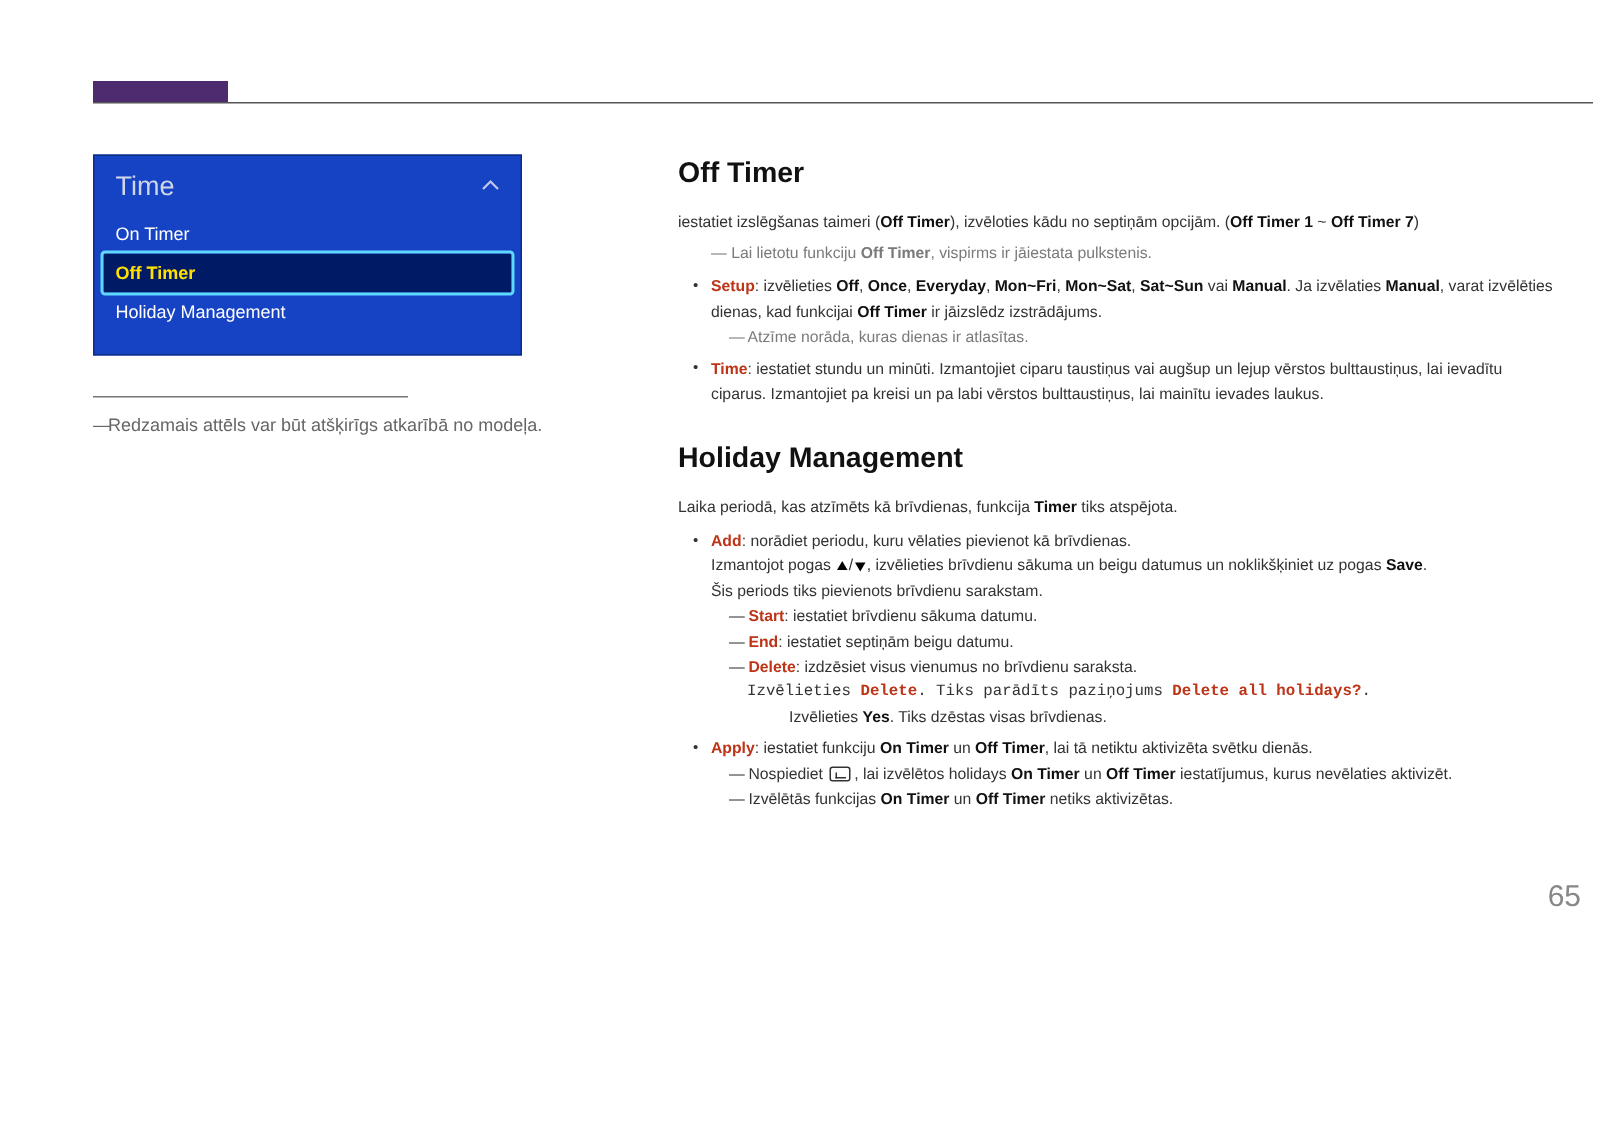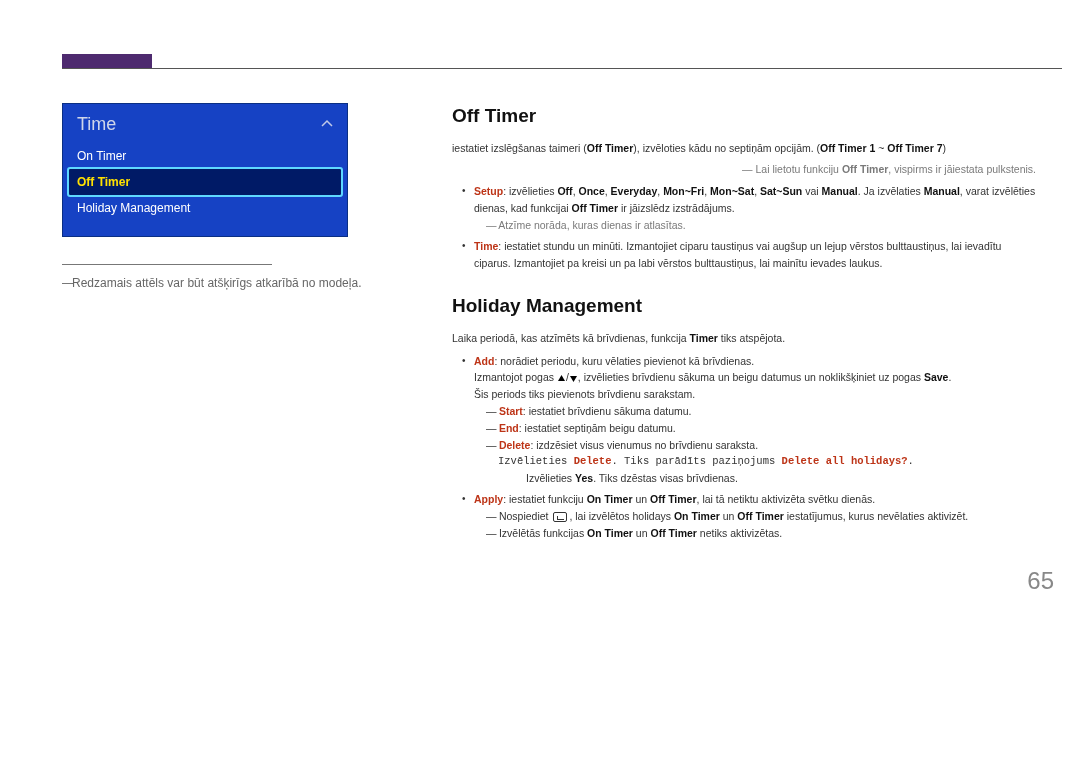--- a/index.html
+++ b/index.html
@@ -27,21 +27,21 @@
   .grey { color: #7a7a7a; }
   ul.bul { list-style: none; padding: 0; margin: 0 0 6px 22px; }
   ul.bul > li { position: relative; font-size: 10.5px; color: #333; line-height: 1.6; padding-left: 0; margin-bottom: 4px; }
   ul.bul > li::before { content: "•"; position: absolute; left: -12px; top: 0; color: #333; font-size: 10px; }
   .sub { margin-left: 24px; font-size: 10.5px; color: #333; line-height: 1.6; }
   .sub.grey { color: #7a7a7a; }
   .sub .sdash { display:inline-block; width: 10px; margin-left: -12px; }
   b, .b { font-weight: 700; }
   .emph { color: #bd3417; font-weight: 700; }
   .dark { color: #111; font-weight: 700; }
-  .pagenum { position: absolute; right: 26px; bottom: 26px; font-size: 24px; color: #888; font-weight: 300; }
+  .pagenum { position: absolute; right: 26px; bottom: 11px; font-size: 20px; color: #888; font-weight: 300; }
   .icon-enter { display: inline-block; width: 14px; height: 10px; border: 1px solid #333; border-radius: 2px; vertical-align: middle; position: relative; margin: 0 2px; }
   .icon-enter::after { content: ""; position: absolute; right: 2px; top: 3px; width: 6px; height: 3px; border-left: 1px solid #333; border-bottom: 1px solid #333; }
 </style>
 </head>
 <body>
 
 <div class="page">
 
   <div class="tab-accent"></div>
   <div class="rule-h"></div>
@@ -60,21 +60,21 @@
   <div class="side-note"><span class="dash">―</span><span>Redzamais attēls var būt atšķirīgs atkarībā no modeļa.</span></div>
 
   <div class="content">
 
     <h2>Off Timer</h2>
 
     <p class="para">
       <span>iestatiet izslēgšanas taimeri (</span><span class="dark">Off Timer</span><span>), izvēloties kādu no septiņām opcijām. (</span><span class="dark">Off Timer 1</span><span> ~ </span><span class="dark">Off Timer 7</span><span>)</span>
     </p>
 
-    <p class="para grey" style="margin-left:22px;text-align:right;">― <span>Lai lietotu funkciju </span><span class="b" style="color:#7a7a7a">Off Timer</span><span>, vispirms ir jāiestata pulkstenis.</span></p>
+    <p class="para grey" style="margin-left:22px;">― <span>Lai lietotu funkciju </span><span class="b" style="color:#7a7a7a">Off Timer</span><span>, vispirms ir jāiestata pulkstenis.</span></p>
 
     <ul class="bul">
       <li>
         <span class="emph">Setup</span><span>: izvēlieties </span><span class="dark">Off</span>, <span class="dark">Once</span>, <span class="dark">Everyday</span>, <span class="dark">Mon~Fri</span>, <span class="dark">Mon~Sat</span>, <span class="dark">Sat~Sun</span><span> vai </span><span class="dark">Manual</span><span>. Ja izvēlaties </span><span class="dark">Manual</span><span>, varat izvēlēties dienas, kad funkcijai </span><span class="dark">Off Timer</span><span> ir jāizslēdz izstrādājums.</span>
         <div class="sub grey"><span class="sdash">―</span> <span>Atzīme norāda, kuras dienas ir atlasītas.</span></div>
       </li>
       <li>
         <span class="emph">Time</span><span>: iestatiet stundu un minūti. Izmantojiet ciparu taustiņus vai augšup un lejup vērstos bulttaustiņus, lai ievadītu ciparus. Izmantojiet pa kreisi un pa labi vērstos bulttaustiņus, lai mainītu ievades laukus.</span>
       </li>
     </ul>

